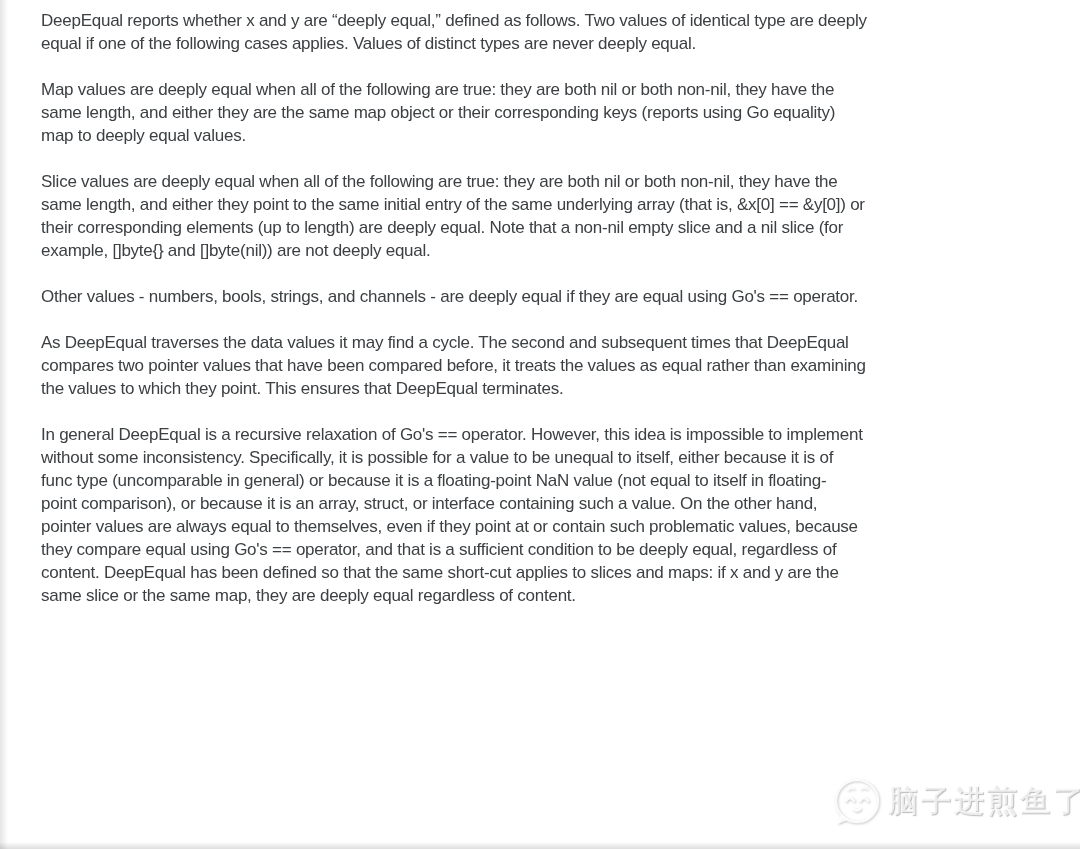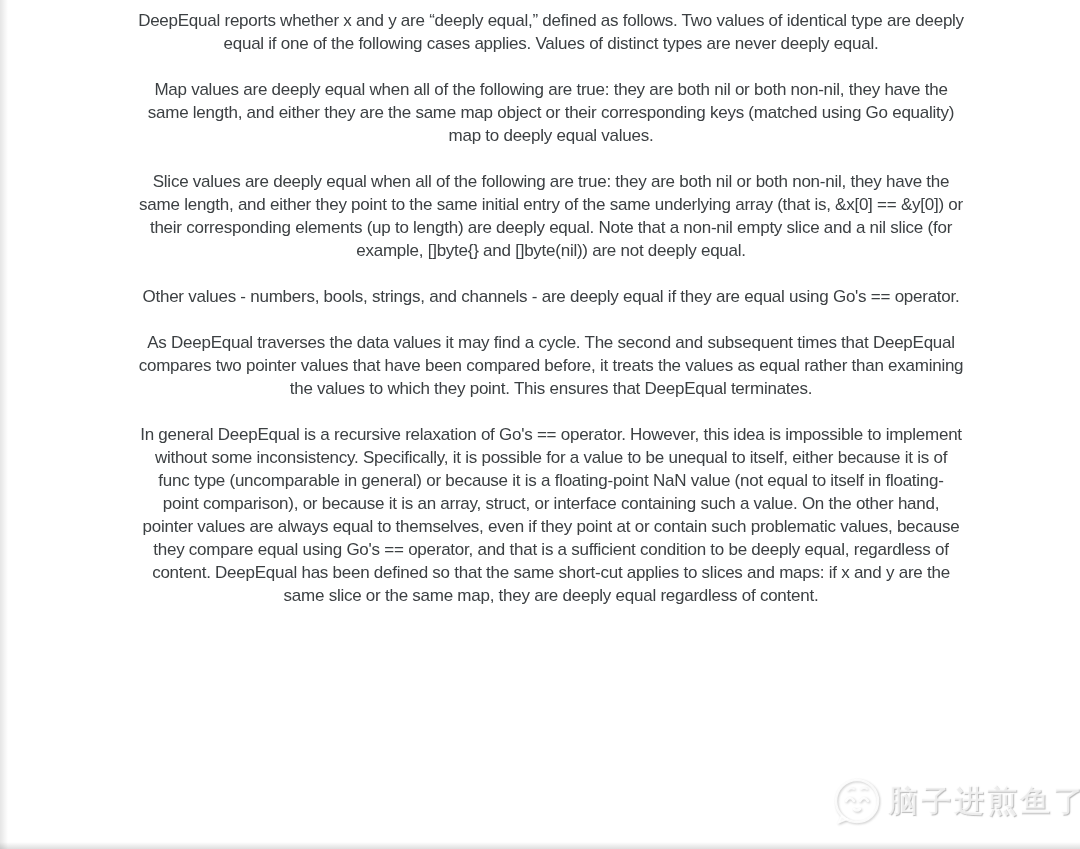--- a/index.html
+++ b/index.html
@@ -22,21 +22,20 @@
     padding: 9px 0 0 41px;
     width: 1020px;
   }
   .para {
     margin: 0 0 23px 0;
     font-size: 17px;
     line-height: 23px;
     color: #3c4043;
     letter-spacing: -0.25px;
     white-space: pre-line;
-    text-align: center;
   }
   
   .edge-left {
     position: absolute;
     left: 0; top: 0; bottom: 0;
     width: 8px;
     background: linear-gradient(to right, rgba(0,0,0,0.10), rgba(0,0,0,0));
     pointer-events: none;
   }
   .edge-bottom {
@@ -75,21 +74,21 @@
 </style>
 </head>
 <body>
 
 <div class="page">
 
   <main class="doc">
       <p class="para">DeepEqual reports whether x and y are “deeply equal,” defined as follows. Two values of identical type are deeply
 equal if one of the following cases applies. Values of distinct types are never deeply equal.</p>
       <p class="para">Map values are deeply equal when all of the following are true: they are both nil or both non-nil, they have the
-same length, and either they are the same map object or their corresponding keys (matched using Go equality)
+same length, and either they are the same map object or their corresponding keys (reports using Go equality)
 map to deeply equal values.</p>
       <p class="para">Slice values are deeply equal when all of the following are true: they are both nil or both non-nil, they have the
 same length, and either they point to the same initial entry of the same underlying array (that is, &amp;x[0] == &amp;y[0]) or
 their corresponding elements (up to length) are deeply equal. Note that a non-nil empty slice and a nil slice (for
 example, []byte{} and []byte(nil)) are not deeply equal.</p>
       <p class="para">Other values - numbers, bools, strings, and channels - are deeply equal if they are equal using Go's == operator.</p>
       <p class="para">As DeepEqual traverses the data values it may find a cycle. The second and subsequent times that DeepEqual
 compares two pointer values that have been compared before, it treats the values as equal rather than examining
 the values to which they point. This ensures that DeepEqual terminates.</p>
       <p class="para">In general DeepEqual is a recursive relaxation of Go's == operator. However, this idea is impossible to implement

